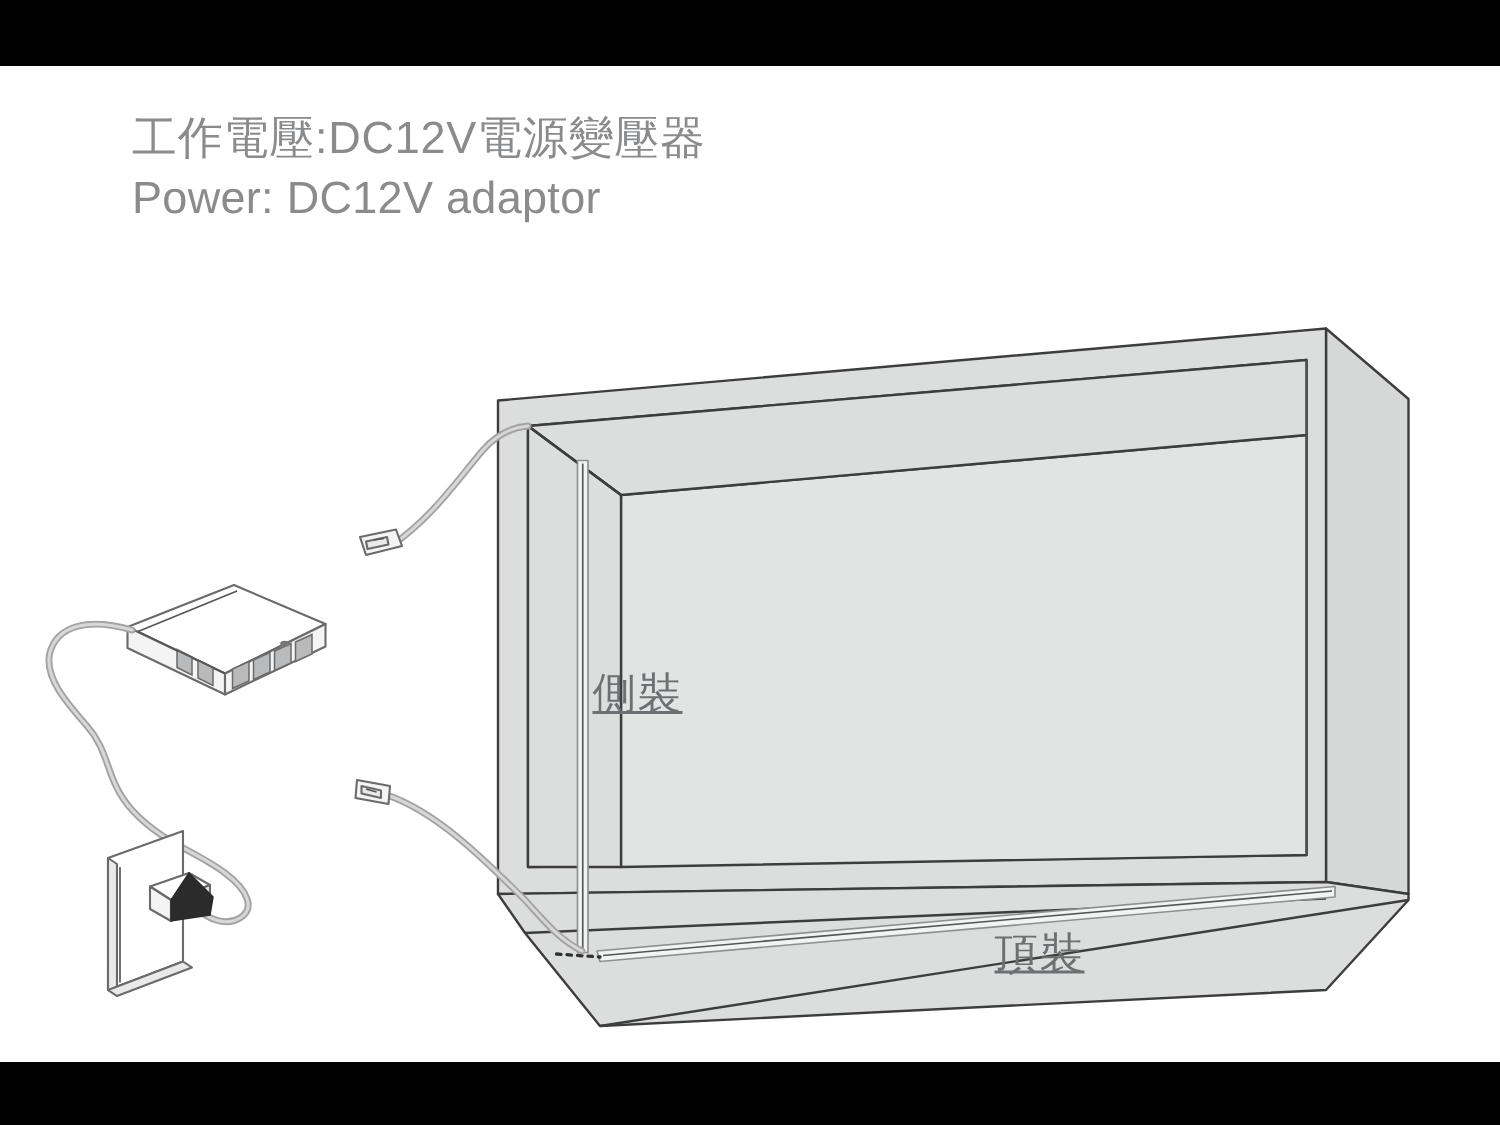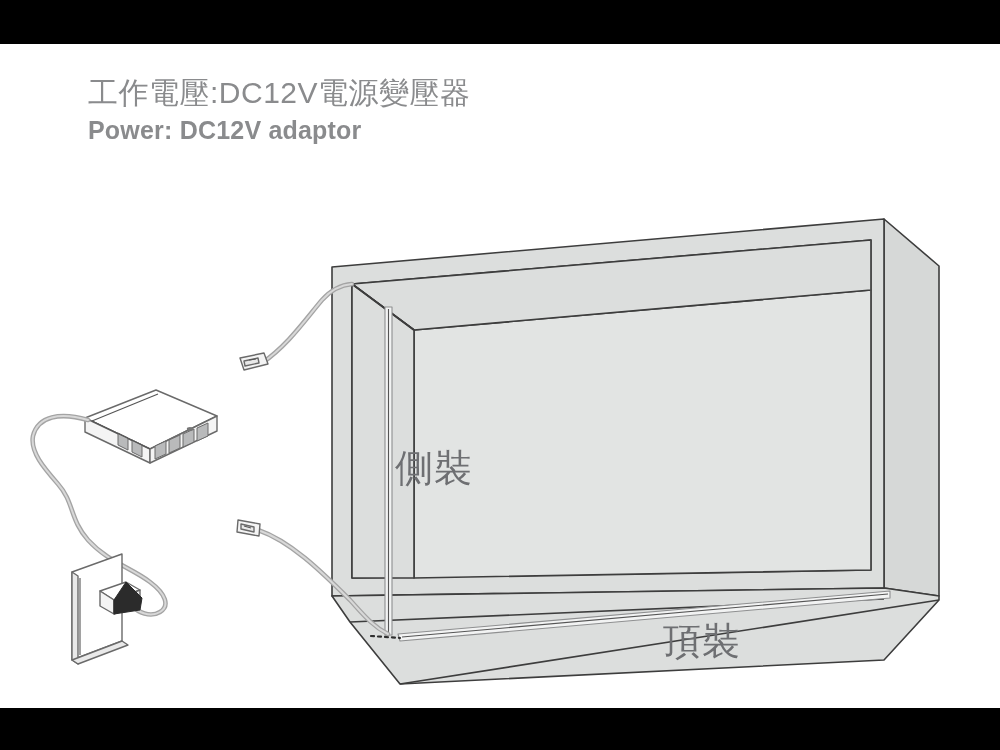--- a/index.html
+++ b/index.html
@@ -58,33 +58,34 @@
     color: #87888a;
     white-space: nowrap;
   }
   .caption-cn {
     font-size: 30px;
     letter-spacing: 0.5px;
     color: #8a8b8d;
     font-weight: 400;
   }
   .caption-en {
-    font-size: 25px;
+    font-size: 30px;
     margin-top: 10px;
     color: #8a8b8d;
-    font-weight: 700;
+    font-weight: 400;
     letter-spacing: 0.2px;
   }
   .diagram-label {
     position: absolute;
     z-index: 20;
     color: #6e6f72;
-    font-size: 38px;
+    font-size: 29px;
     letter-spacing: 1px;
     white-space: nowrap;
+    text-decoration: underline;
   }
   #label-side { left: 395px; top: 399px; }
   #label-top  { left: 663px; top: 572px; }
 </style>
 </head>
 <body>
 
 <div id="slide">
 
   <div class="letterbox top"></div>

